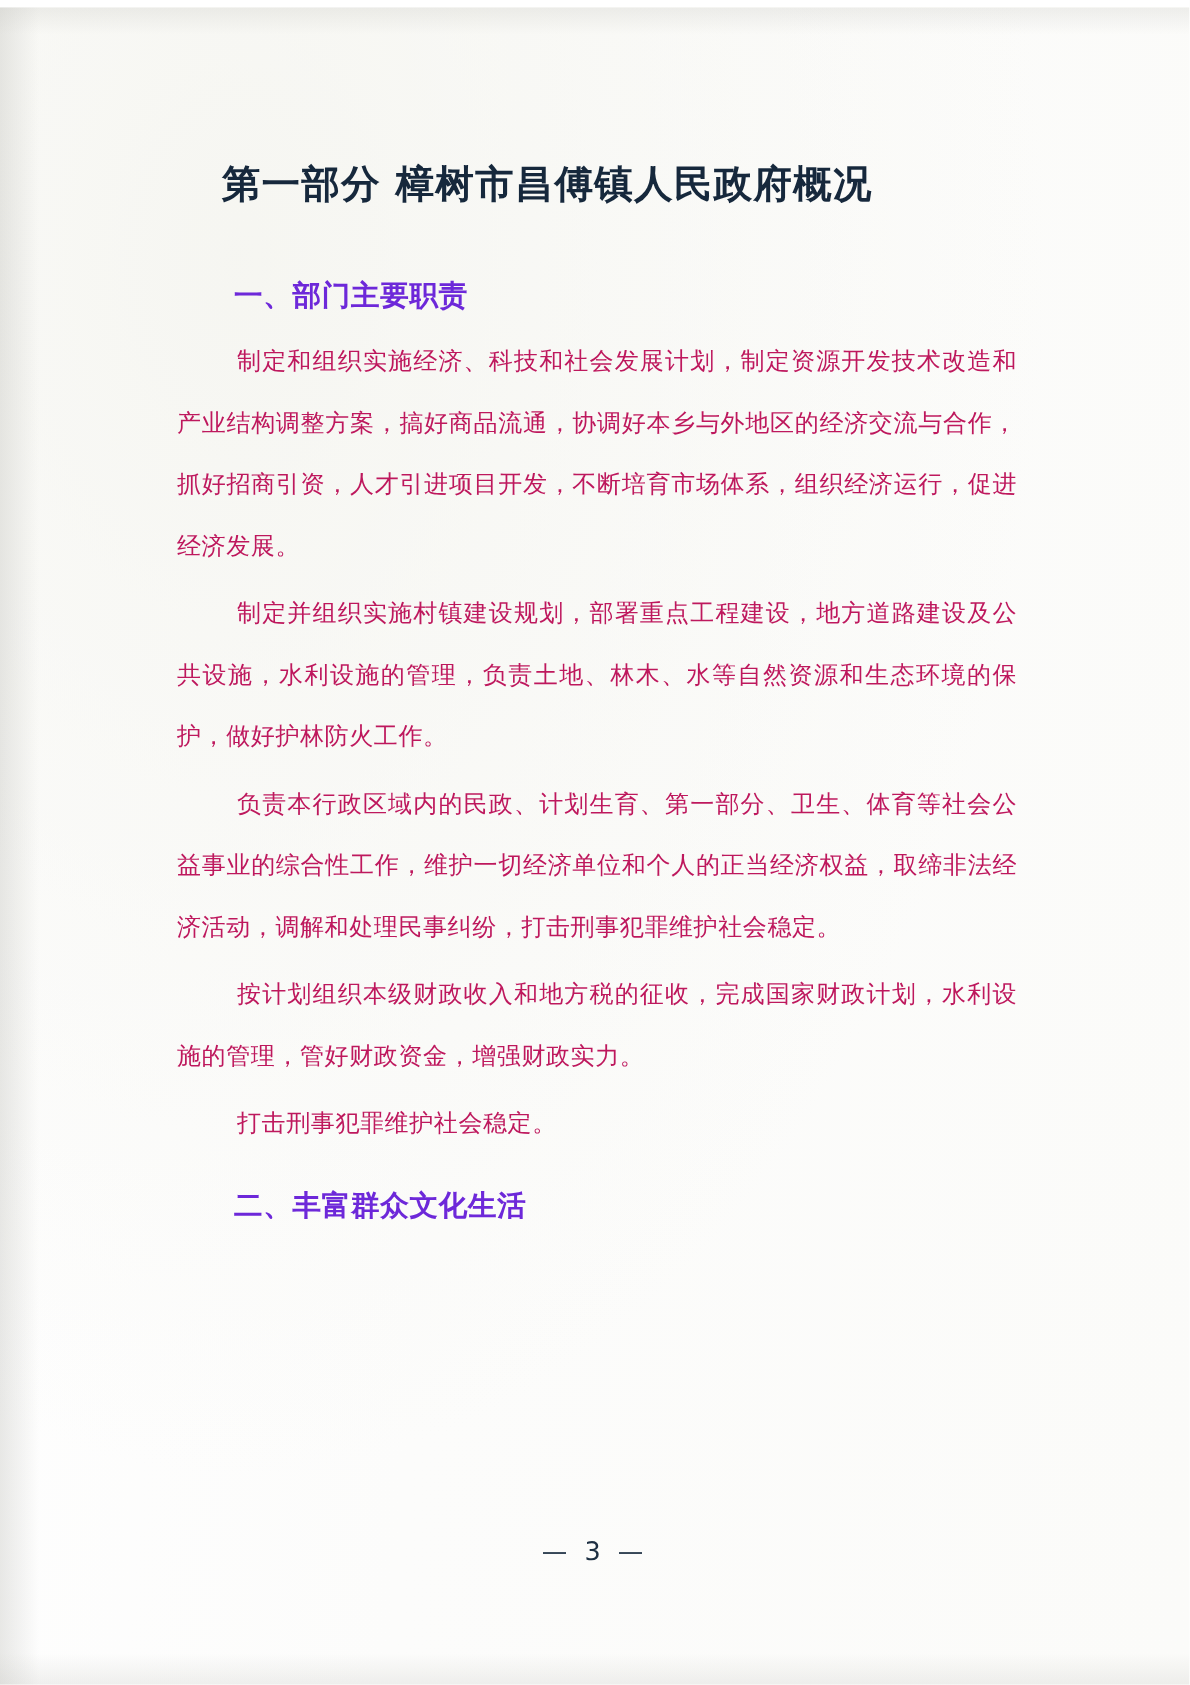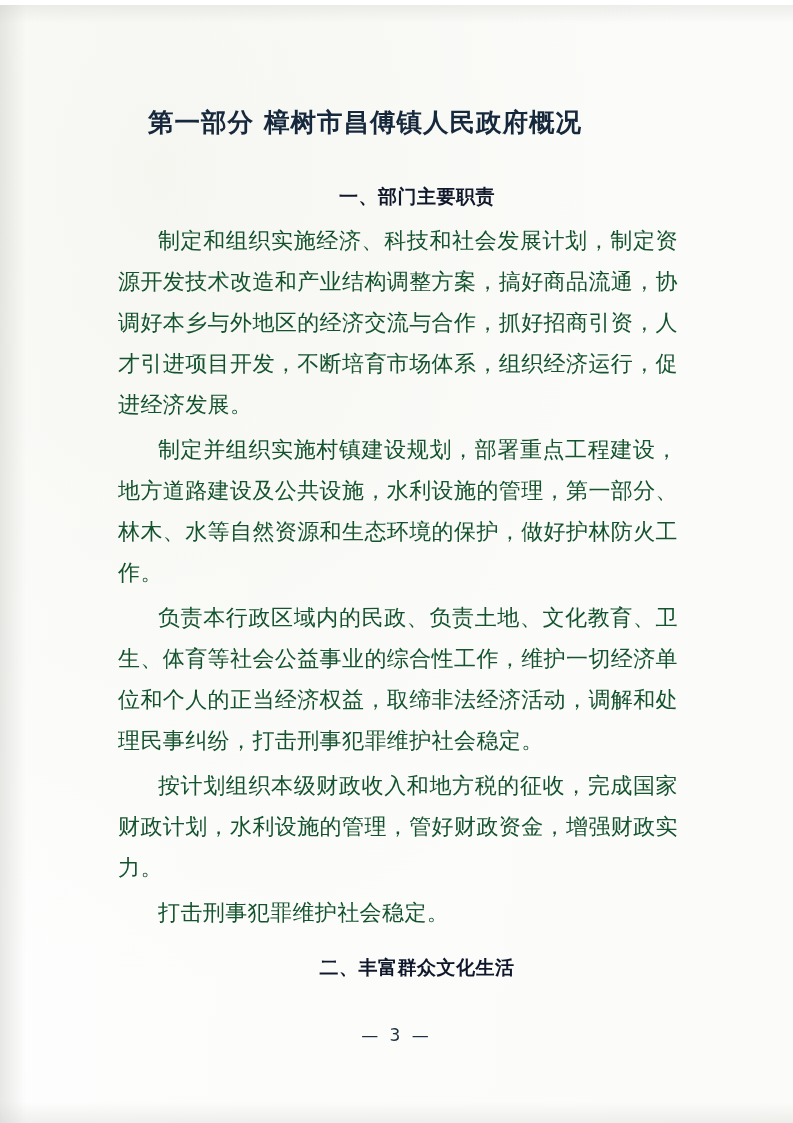--- a/index.html
+++ b/index.html
@@ -43,29 +43,28 @@
     letter-spacing: 1px;
     color: #16283c;
     text-align: left;
     margin: 0 0 44px 30px;
     white-space: nowrap;
     font-family: "DejaVu Sans", "Liberation Sans", sans-serif;
   }
   .section-heading {
     font-size: 19px;
     font-weight: bold;
-    color: #0f172a;
+    color: #6d28d9;
     margin: 22px 0 10px 38px;
     letter-spacing: 0.5px;
-    text-align: center;
   }
   .para {
-    font-size: 22px;
+    font-size: 16px;
     line-height: 41px;
-    color: #14532d;
+    color: #be185d;
     text-indent: 40px;
     margin: 0 0 4px 0;
     text-align: justify;
     letter-spacing: 0.4px;
     font-family: "DejaVu Sans", "Liberation Sans", sans-serif;
   }
   .para.last-head {
     margin-bottom: 0;
   }
   .page-number {
@@ -115,22 +114,22 @@
   <div class="edge-shadow-top"></div>
   <div class="edge-shadow-bottom"></div>
 
   <div class="content">
 
     <h1 class="doc-title">第一部分  樟树市昌傅镇人民政府概况</h1>
 
     <div class="section">
       <div class="section-heading">一、部门主要职责</div>
       <p class="para">制定和组织实施经济、科技和社会发展计划，制定资源开发技术改造和产业结构调整方案，搞好商品流通，协调好本乡与外地区的经济交流与合作，抓好招商引资，人才引进项目开发，不断培育市场体系，组织经济运行，促进经济发展。</p>
-      <p class="para">制定并组织实施村镇建设规划，部署重点工程建设，地方道路建设及公共设施，水利设施的管理，第一部分、林木、水等自然资源和生态环境的保护，做好护林防火工作。</p>
-      <p class="para">负责本行政区域内的民政、负责土地、文化教育、卫生、体育等社会公益事业的综合性工作，维护一切经济单位和个人的正当经济权益，取缔非法经济活动，调解和处理民事纠纷，打击刑事犯罪维护社会稳定。</p>
+      <p class="para">制定并组织实施村镇建设规划，部署重点工程建设，地方道路建设及公共设施，水利设施的管理，负责土地、林木、水等自然资源和生态环境的保护，做好护林防火工作。</p>
+      <p class="para">负责本行政区域内的民政、计划生育、第一部分、卫生、体育等社会公益事业的综合性工作，维护一切经济单位和个人的正当经济权益，取缔非法经济活动，调解和处理民事纠纷，打击刑事犯罪维护社会稳定。</p>
       <p class="para">按计划组织本级财政收入和地方税的征收，完成国家财政计划，水利设施的管理，管好财政资金，增强财政实力。</p>
       <p class="para last-head">打击刑事犯罪维护社会稳定。</p>
     </div>
 
     <div class="section">
       <div class="section-heading">二、丰富群众文化生活</div>
     </div>
 
   </div>
 

